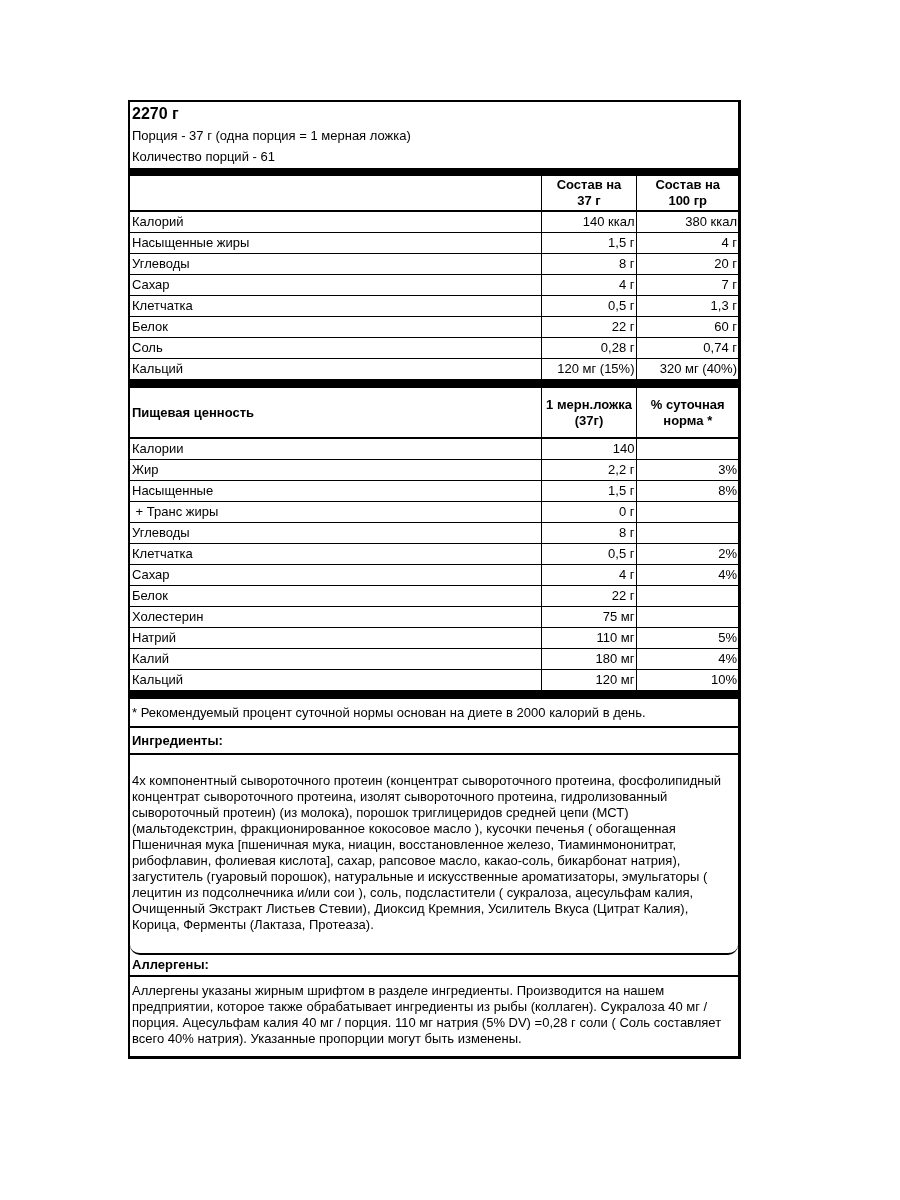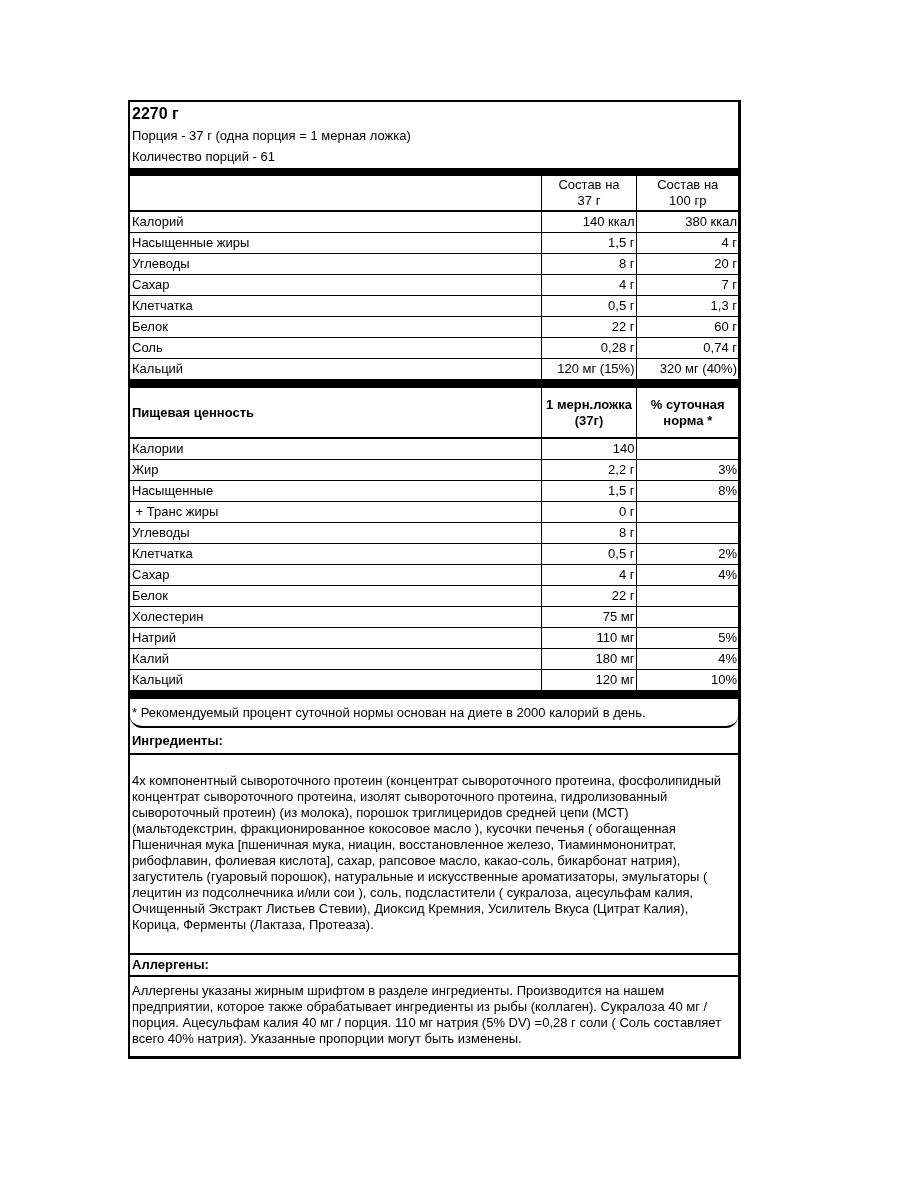--- a/index.html
+++ b/index.html
@@ -15,26 +15,26 @@
   .blackbar { height: 8px; background: #000; }
   table { border-collapse: collapse; width: 100%; table-layout: fixed; }
   td { border: 1px solid #000; font-size: 13px; padding: 0 1px 0 2px; height: 20px; line-height: 20px; white-space: nowrap; overflow: hidden; }
   td.num { text-align: right; padding-right: 1px; }
   tr:first-child td { border-top: none; }
   td:first-child { border-left: none; }
   td:last-child { border-right: none; }
   col.c1 { width: 411px; }
   col.c2 { width: 95px; }
   col.c3 { width: 102px; }
-  td.hdr { font-weight: normal; text-align: center; line-height: 16px; height: 34px; white-space: normal; border-bottom: 2px solid #000; }
+  td.hdr { font-weight: bold; text-align: center; line-height: 16px; height: 34px; white-space: normal; border-bottom: 2px solid #000; }
   td.hdr2 { font-weight: bold; line-height: 16px; height: 49px; white-space: normal; border-bottom: 2px solid #000; }
   td.hdr2.center { text-align: center; }
-  .footnote { font-size: 13px; height: 27px; line-height: 27px; padding-left: 2px; border-bottom: 2px solid #000; border-radius: 12px; }
+  .footnote { font-size: 13px; height: 27px; line-height: 27px; padding-left: 2px; border-bottom: 2px solid #000; }
   .section-head { font-size: 13px; font-weight: bold; height: 25px; line-height: 25px; padding-left: 2px; border-bottom: 2px solid #000; }
-  .ingredients { font-size: 13px; line-height: 16px; padding: 18px 4px 17px 2px; height: 163px; border-bottom: 2px solid #000; box-sizing: content-box; }
+  .ingredients { font-size: 13px; line-height: 16px; padding: 18px 4px 17px 2px; height: 163px; border-bottom: 2px solid #000; box-sizing: content-box; border-radius: 10px; }
   .allergens-head { font-size: 13px; font-weight: bold; height: 20px; line-height: 20px; padding-left: 2px; border-bottom: 2px solid #000; }
   .allergens { font-size: 13px; line-height: 16px; padding: 6px 4px 9px 2px; border-radius: 11px; }
 </style>
 </head>
 <body>
 
 <div class="label-box">
 
   <div class="head">
     <div class="title">2270 г</div>

